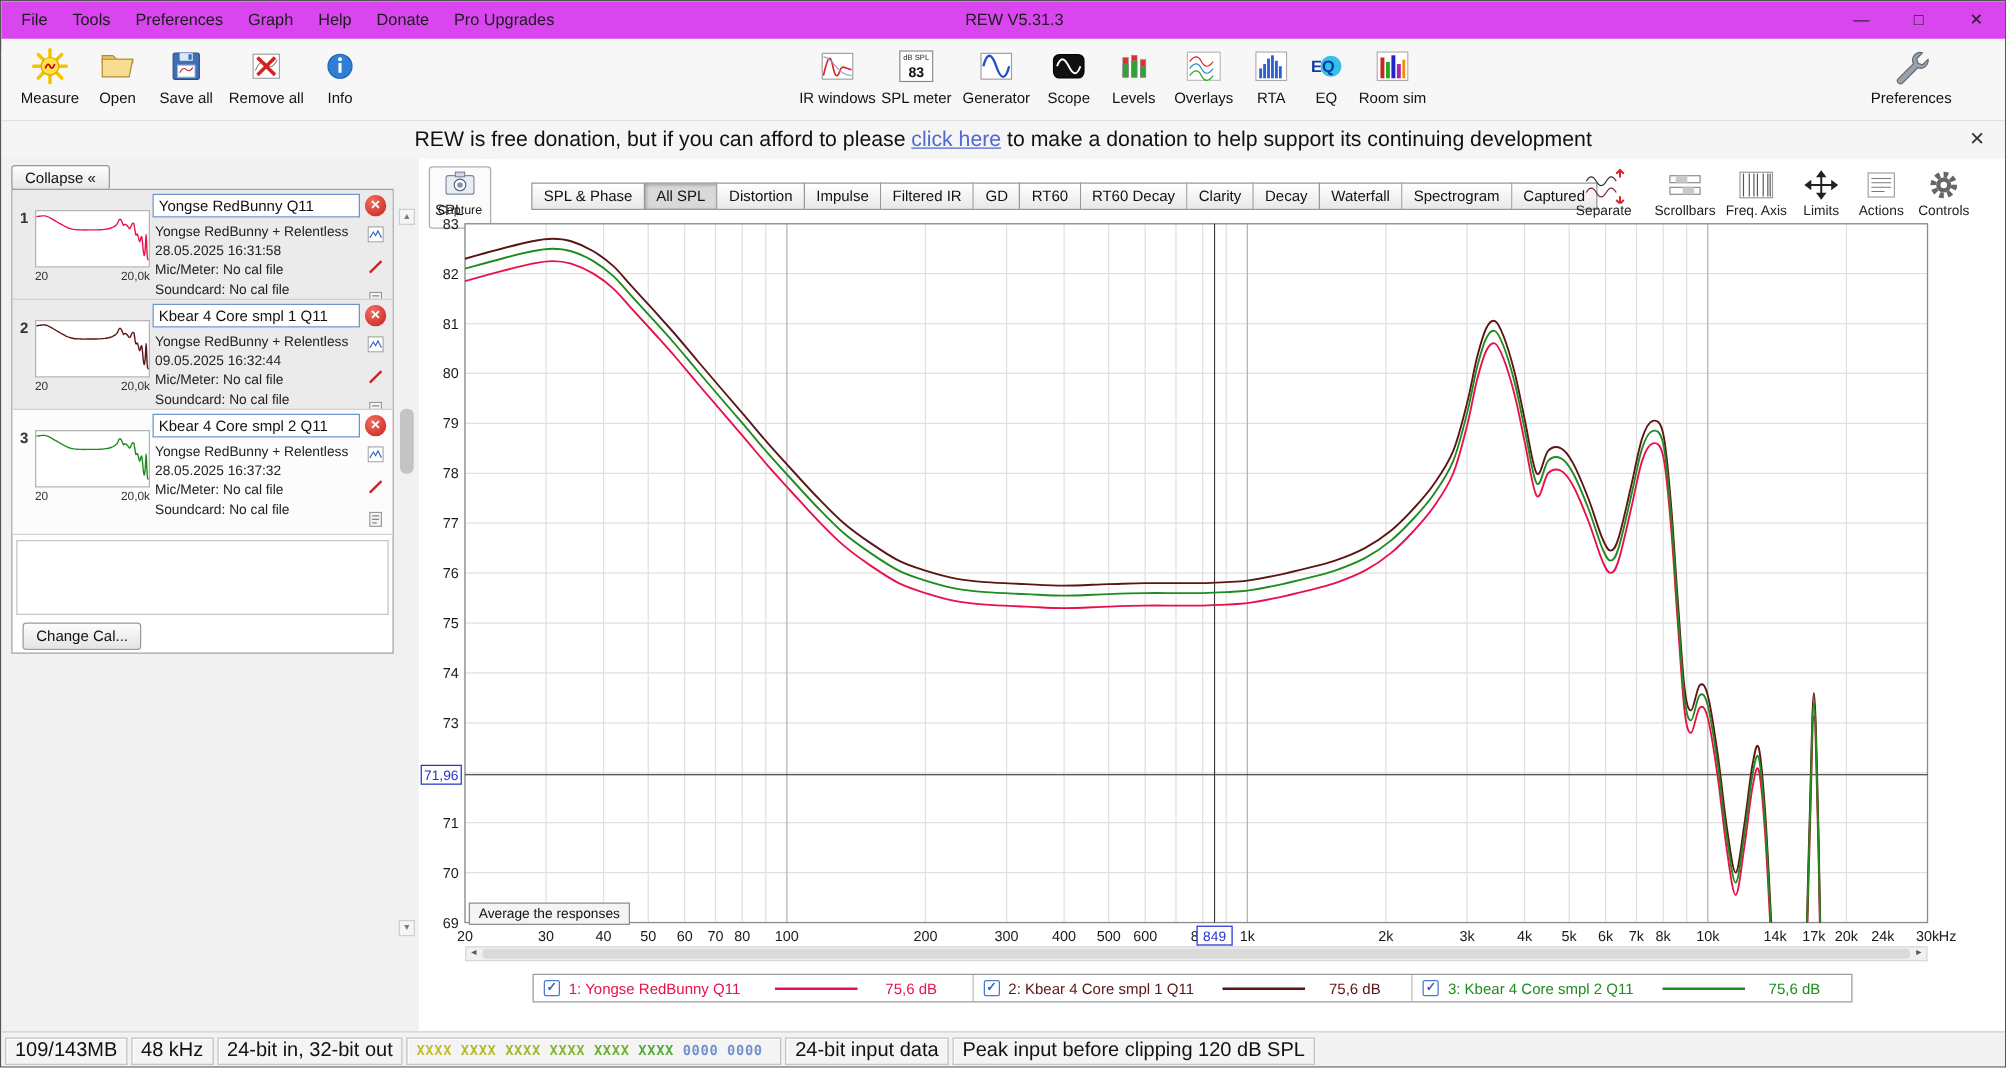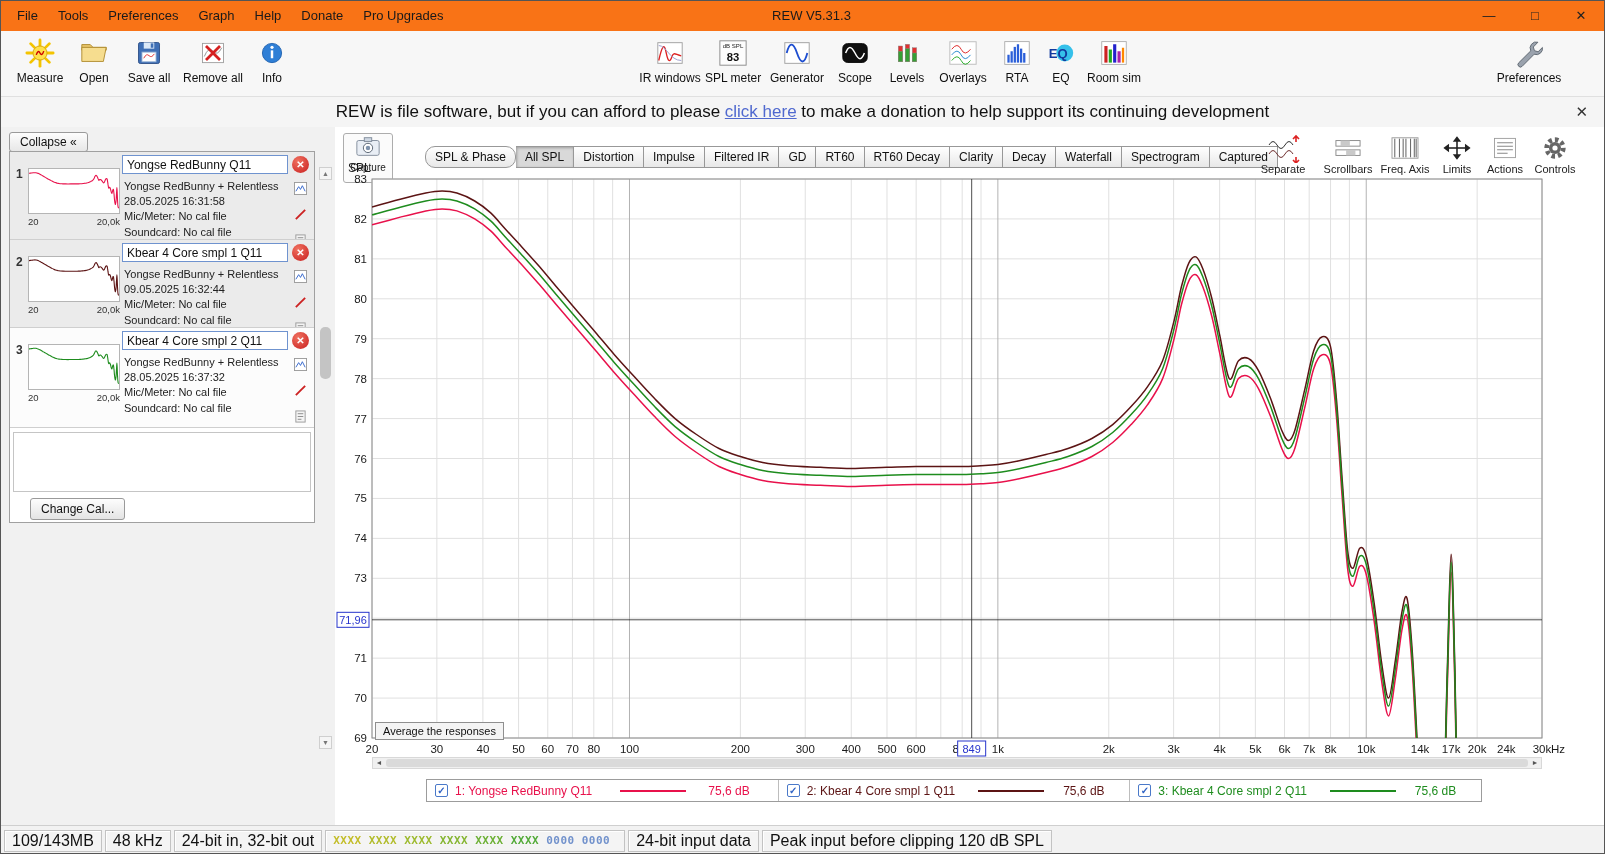--- a/index.html
+++ b/index.html
@@ -1,20 +1,20 @@
 <!DOCTYPE html>
 <html><head>
 <meta charset="utf-8">
 <style>
   *{margin:0;padding:0;box-sizing:border-box;}
   body{font-family:"Liberation Sans",sans-serif;background:#777;}
   #app{position:relative;width:1605px;height:854px;background:#f2f2f2;overflow:hidden;border:1px solid #555;}
 
   
-  #titlebar{position:absolute;left:0;top:0;width:100%;height:40px;background:#f97316;border-bottom:1px solid #e3e3e3;}
+  #titlebar{position:absolute;left:0;top:0;width:100%;height:40px;background:#d946ef;border-bottom:1px solid #e3e3e3;}
   #menubar{position:absolute;left:6px;top:0;height:30px;display:flex;z-index:2;}
   .menu-item{padding:0 10px;line-height:30px;font-size:13px;color:#1a1a1a;cursor:default;}
   #window-title{position:absolute;left:18px;right:0;text-align:center;line-height:30px;font-size:13px;color:#1a1a1a;}
   #win-controls{position:absolute;right:0;top:0;display:flex;z-index:2;}
   .win-btn{width:46px;height:30px;text-align:center;line-height:29px;font-size:13px;color:#222;}
 
   
   #toolbar{position:absolute;left:0;top:30px;width:100%;height:66px;background:#f7f7f7;border-bottom:1px solid #e0e0e0;}
   .tbtn{position:absolute;top:3px;height:60px;text-align:center;cursor:default;}
   .tbtn .ticon{height:37px;display:flex;align-items:center;justify-content:center;}
@@ -35,32 +35,32 @@
   .mnum{position:absolute;left:6px;top:15px;font-size:12px;font-weight:bold;color:#333;}
   .mthumb{position:absolute;left:18px;top:16px;width:92px;height:46px;background:#fff;border:1px solid #b5b5b5;}
   .mthumb svg{display:block;}
   .mthumb-labels{position:absolute;left:18px;top:64px;width:92px;font-size:9.5px;color:#333;display:flex;justify-content:space-between;}
   .mname-row{position:absolute;left:112px;top:3px;display:flex;align-items:center;}
   .mname{width:166px;height:19px;border:1px solid #6f93cf;font-size:12px;padding:0 4px;font-family:inherit;color:#111;background:#fff;}
   .mdel{width:17px;height:17px;margin-left:4px;border-radius:50%;background:radial-gradient(circle at 35% 30%,#f0705f,#c81f1f);color:#fff;font-size:10px;line-height:17px;text-align:center;font-weight:bold;}
   .minfo{position:absolute;left:114px;top:27px;font-size:11px;line-height:15.2px;color:#222;width:170px;white-space:nowrap;overflow:hidden;}
   .micons{position:absolute;right:7px;top:29px;display:flex;flex-direction:column;gap:8px;}
   #empty-slot{position:absolute;left:3px;top:280px;width:298px;height:60px;border:1px solid #c5c5c5;background:#fff;}
-  #change-cal{position:absolute;left:20px;top:346px;padding:3px 10px;font-size:12px;color:#111;background:linear-gradient(#fdfdfd,#e4e4e4);border:1px solid #9a9a9a;border-radius:3px;}
+  #change-cal{position:absolute;left:8px;top:346px;padding:3px 10px;font-size:12px;color:#111;background:linear-gradient(#fdfdfd,#e4e4e4);border:1px solid #9a9a9a;border-radius:3px;}
   #vscroll{position:absolute;left:318px;top:40px;width:13px;height:582px;}
   .vs-arrow{position:absolute;left:0;width:13px;height:13px;background:#f5f5f5;border:1px solid #cfcfcf;color:#777;font-size:7px;line-height:11px;text-align:center;}
   #vs-up{top:0;} #vs-down{bottom:0;}
   #vs-thumb{position:absolute;left:1px;top:160px;width:11px;height:52px;background:#c4c4c4;border-radius:5px;}
 
   
   #graphpane{position:absolute;left:334px;top:126px;width:1271px;height:698px;background:#fff;}
   #capture-btn{position:absolute;left:8px;top:6px;width:50px;height:50px;border:1px solid #adadad;border-radius:3px;background:#fbfbfb;text-align:center;font-size:10px;color:#222;}
   #tabs{position:absolute;left:90px;top:19px;display:flex;}
   .tab{padding:3px 9px;font-size:12px;color:#111;background:linear-gradient(#ffffff,#e8e8e8);border:1px solid #989898;border-left:none;white-space:nowrap;}
-  .tab:first-child{border-left:1px solid #989898;border-radius:10px;}
+  .tab:first-child{border-left:1px solid #989898;}
   .tab.active{background:#d9d9d9;box-shadow:inset 1px 1px 3px rgba(0,0,0,0.28);}
   .gbtn{position:absolute;top:5px;text-align:center;font-size:11px;color:#222;}
   .gbtn .gicon{height:31px;display:flex;align-items:center;justify-content:center;}
   #chart-svg{position:absolute;left:0;top:34px;}
   #avg-btn{position:absolute;left:40px;top:595px;padding:2px 7px;font-size:11px;color:#111;background:#f4f4f4;border:1px solid #8f8f8f;z-index:4;}
   #hscroll{position:absolute;left:37px;top:630px;width:1170px;height:12px;background:#f0f0f0;border:1px solid #d8d8d8;}
   .hs-arrow{position:absolute;top:0;width:12px;height:10px;font-size:7px;color:#555;text-align:center;line-height:10px;}
   #hs-left{left:0;} #hs-right{right:0;}
   #hs-thumb{position:absolute;left:13px;top:1px;width:1142px;height:8px;background:#dadada;border-radius:3px;}
 
@@ -270,21 +270,21 @@
       <div class="ticon">
           <svg width="30" height="30" viewBox="0 0 32 32">
             <path d="M25.5 4.5 a6.5 6.5 0 0 0 -7.6 9.2 L5 26.5 a2.6 2.6 0 0 0 3.7 3.7 L21.5 17.3 a6.5 6.5 0 0 0 8.8 -7.2 l-4.6 4.6 -3.9 -1.2 -1.2 -3.9 z" fill="#9aa2ad" stroke="#5f6771"></path>
           </svg>
         </div>
       <div class="tlabel">Preferences</div>
     </div>
   </div>
 
   <div id="banner">
-    <span>REW is file software, but if you can afford to please </span><a>click here</a><span> to make a donation to help support its continuing development</span>
+    <span>REW is free donation, but if you can afford to please </span><a>click here</a><span> to make a donation to help support its continuing development</span>
     <span id="banner-close">✕</span>
   </div>
 
   <div id="sidebar">
     <div id="collapse-btn"><span>Collapse</span> <span>«</span></div>
 
     <div id="list-box">
 
       <div class="mcard gray" style="height:88px">
         <div class="mnum">1</div>

